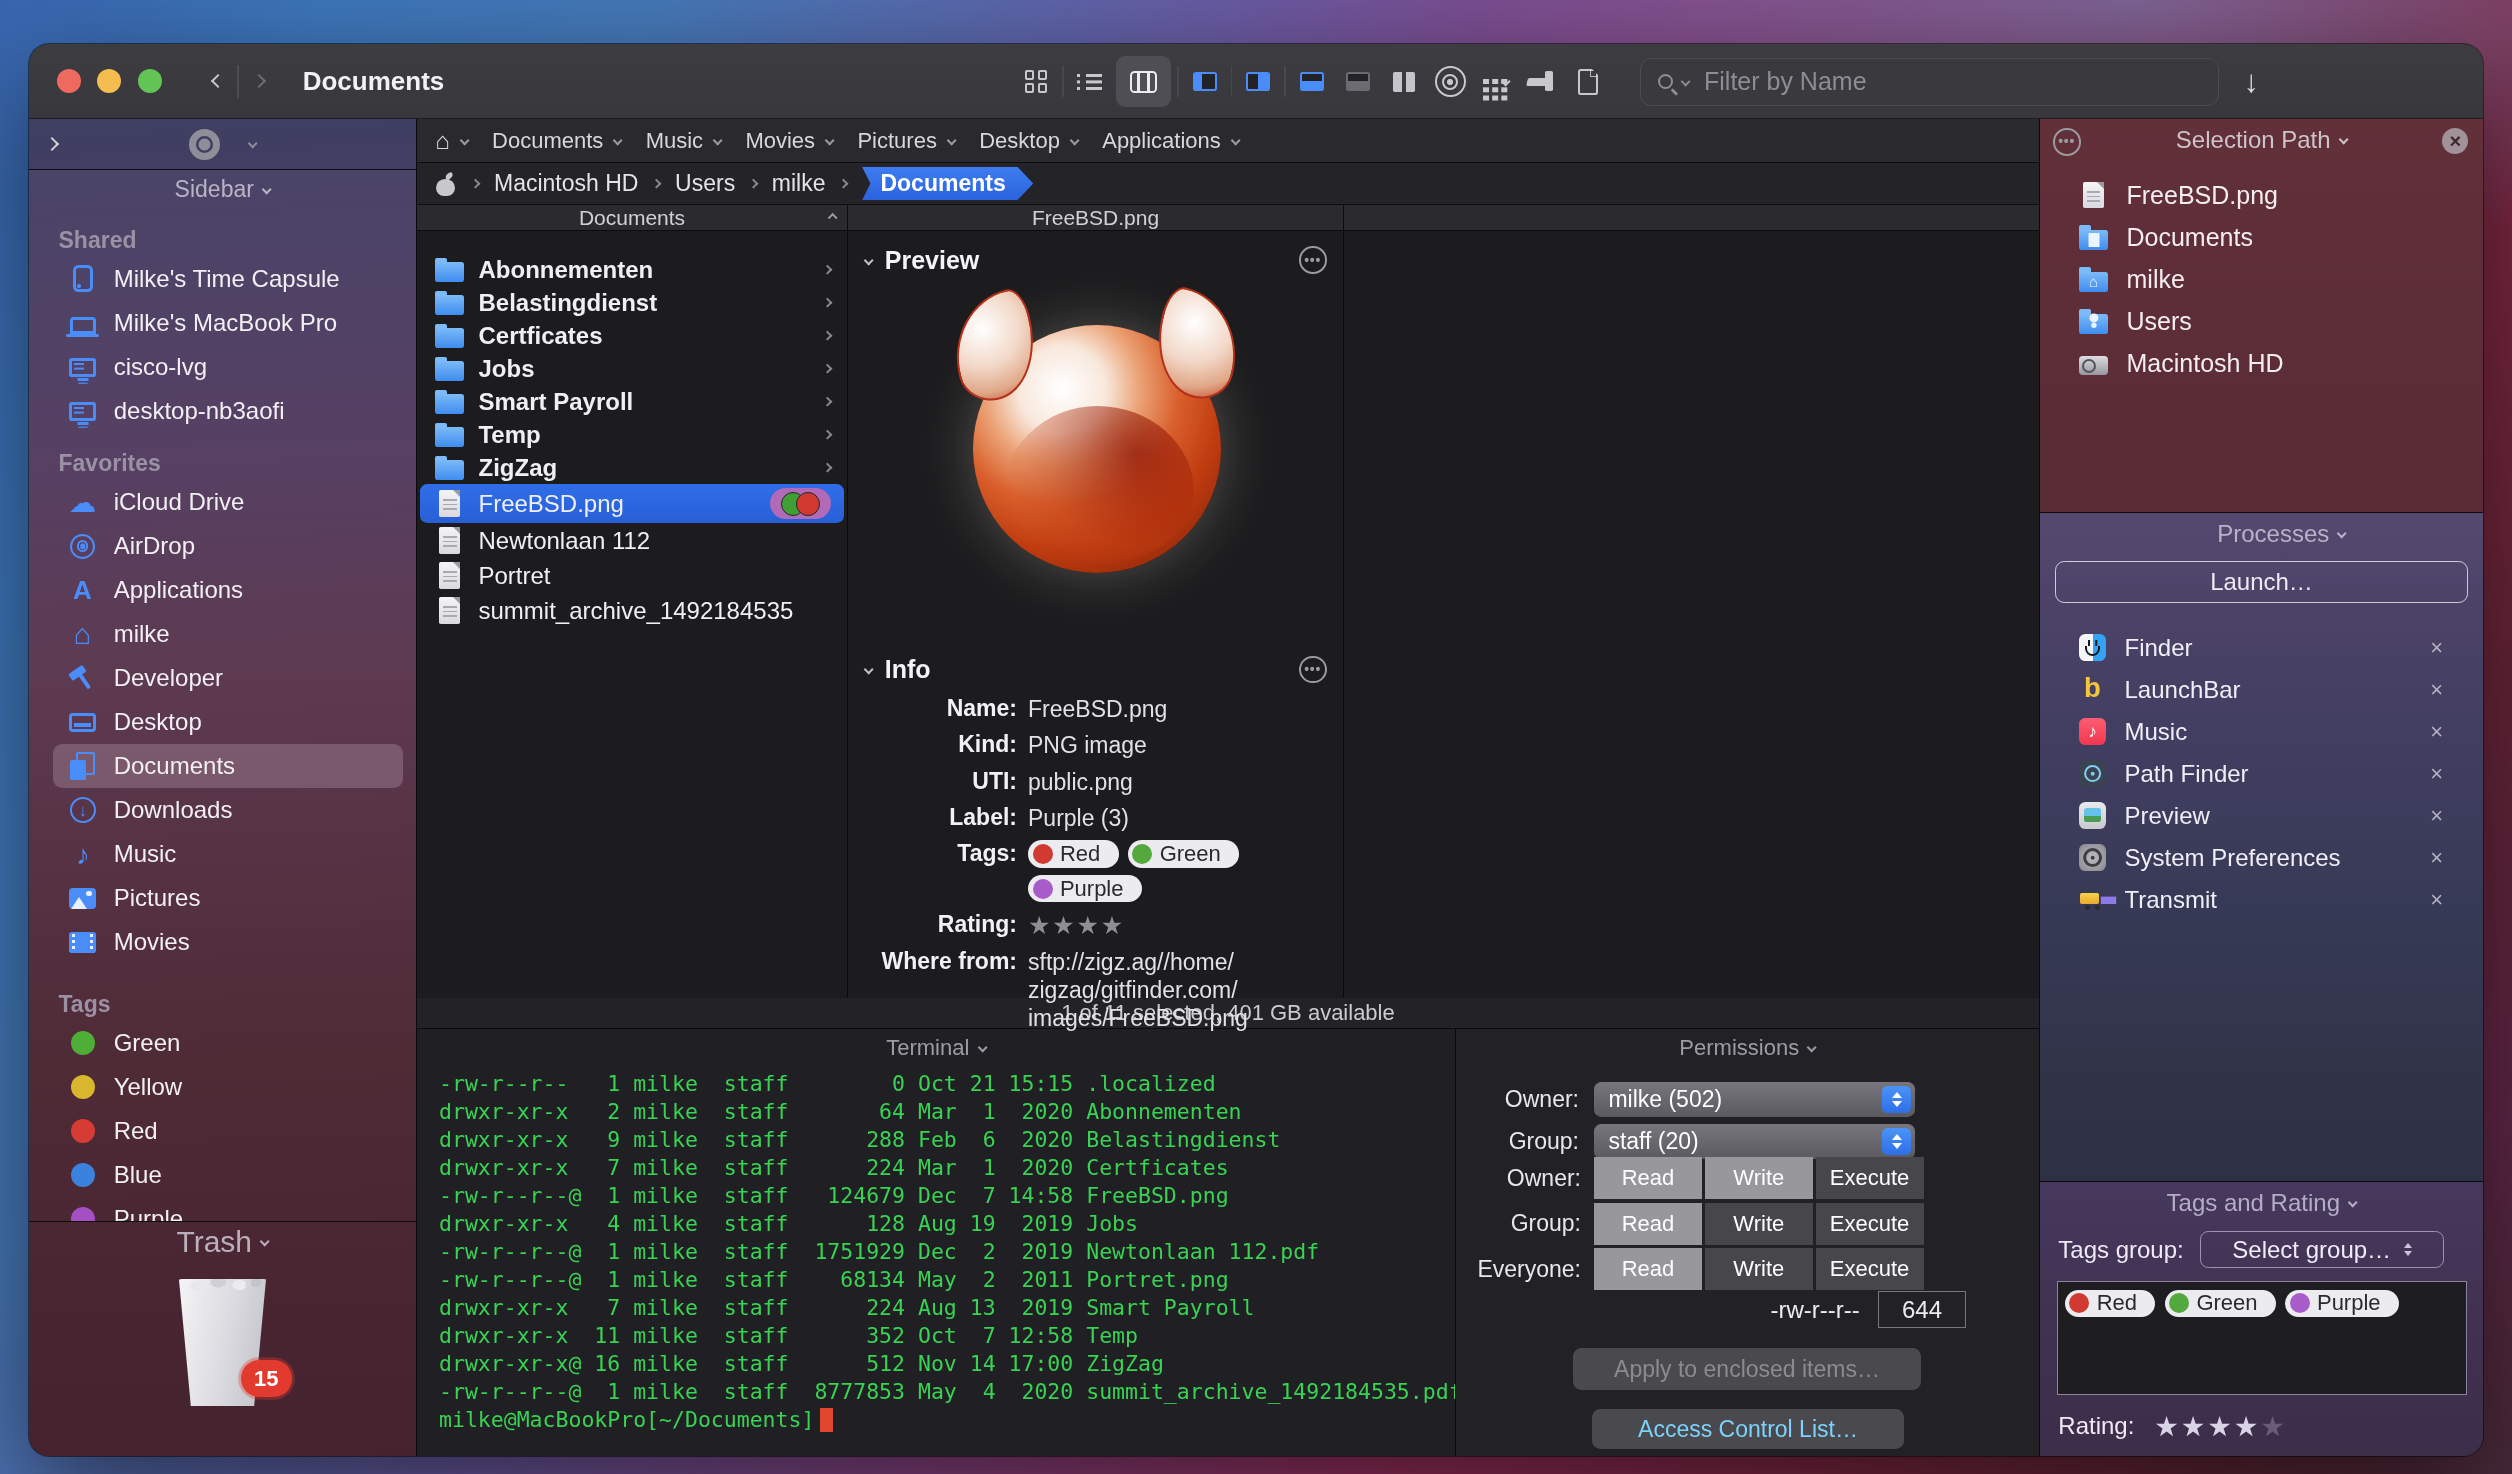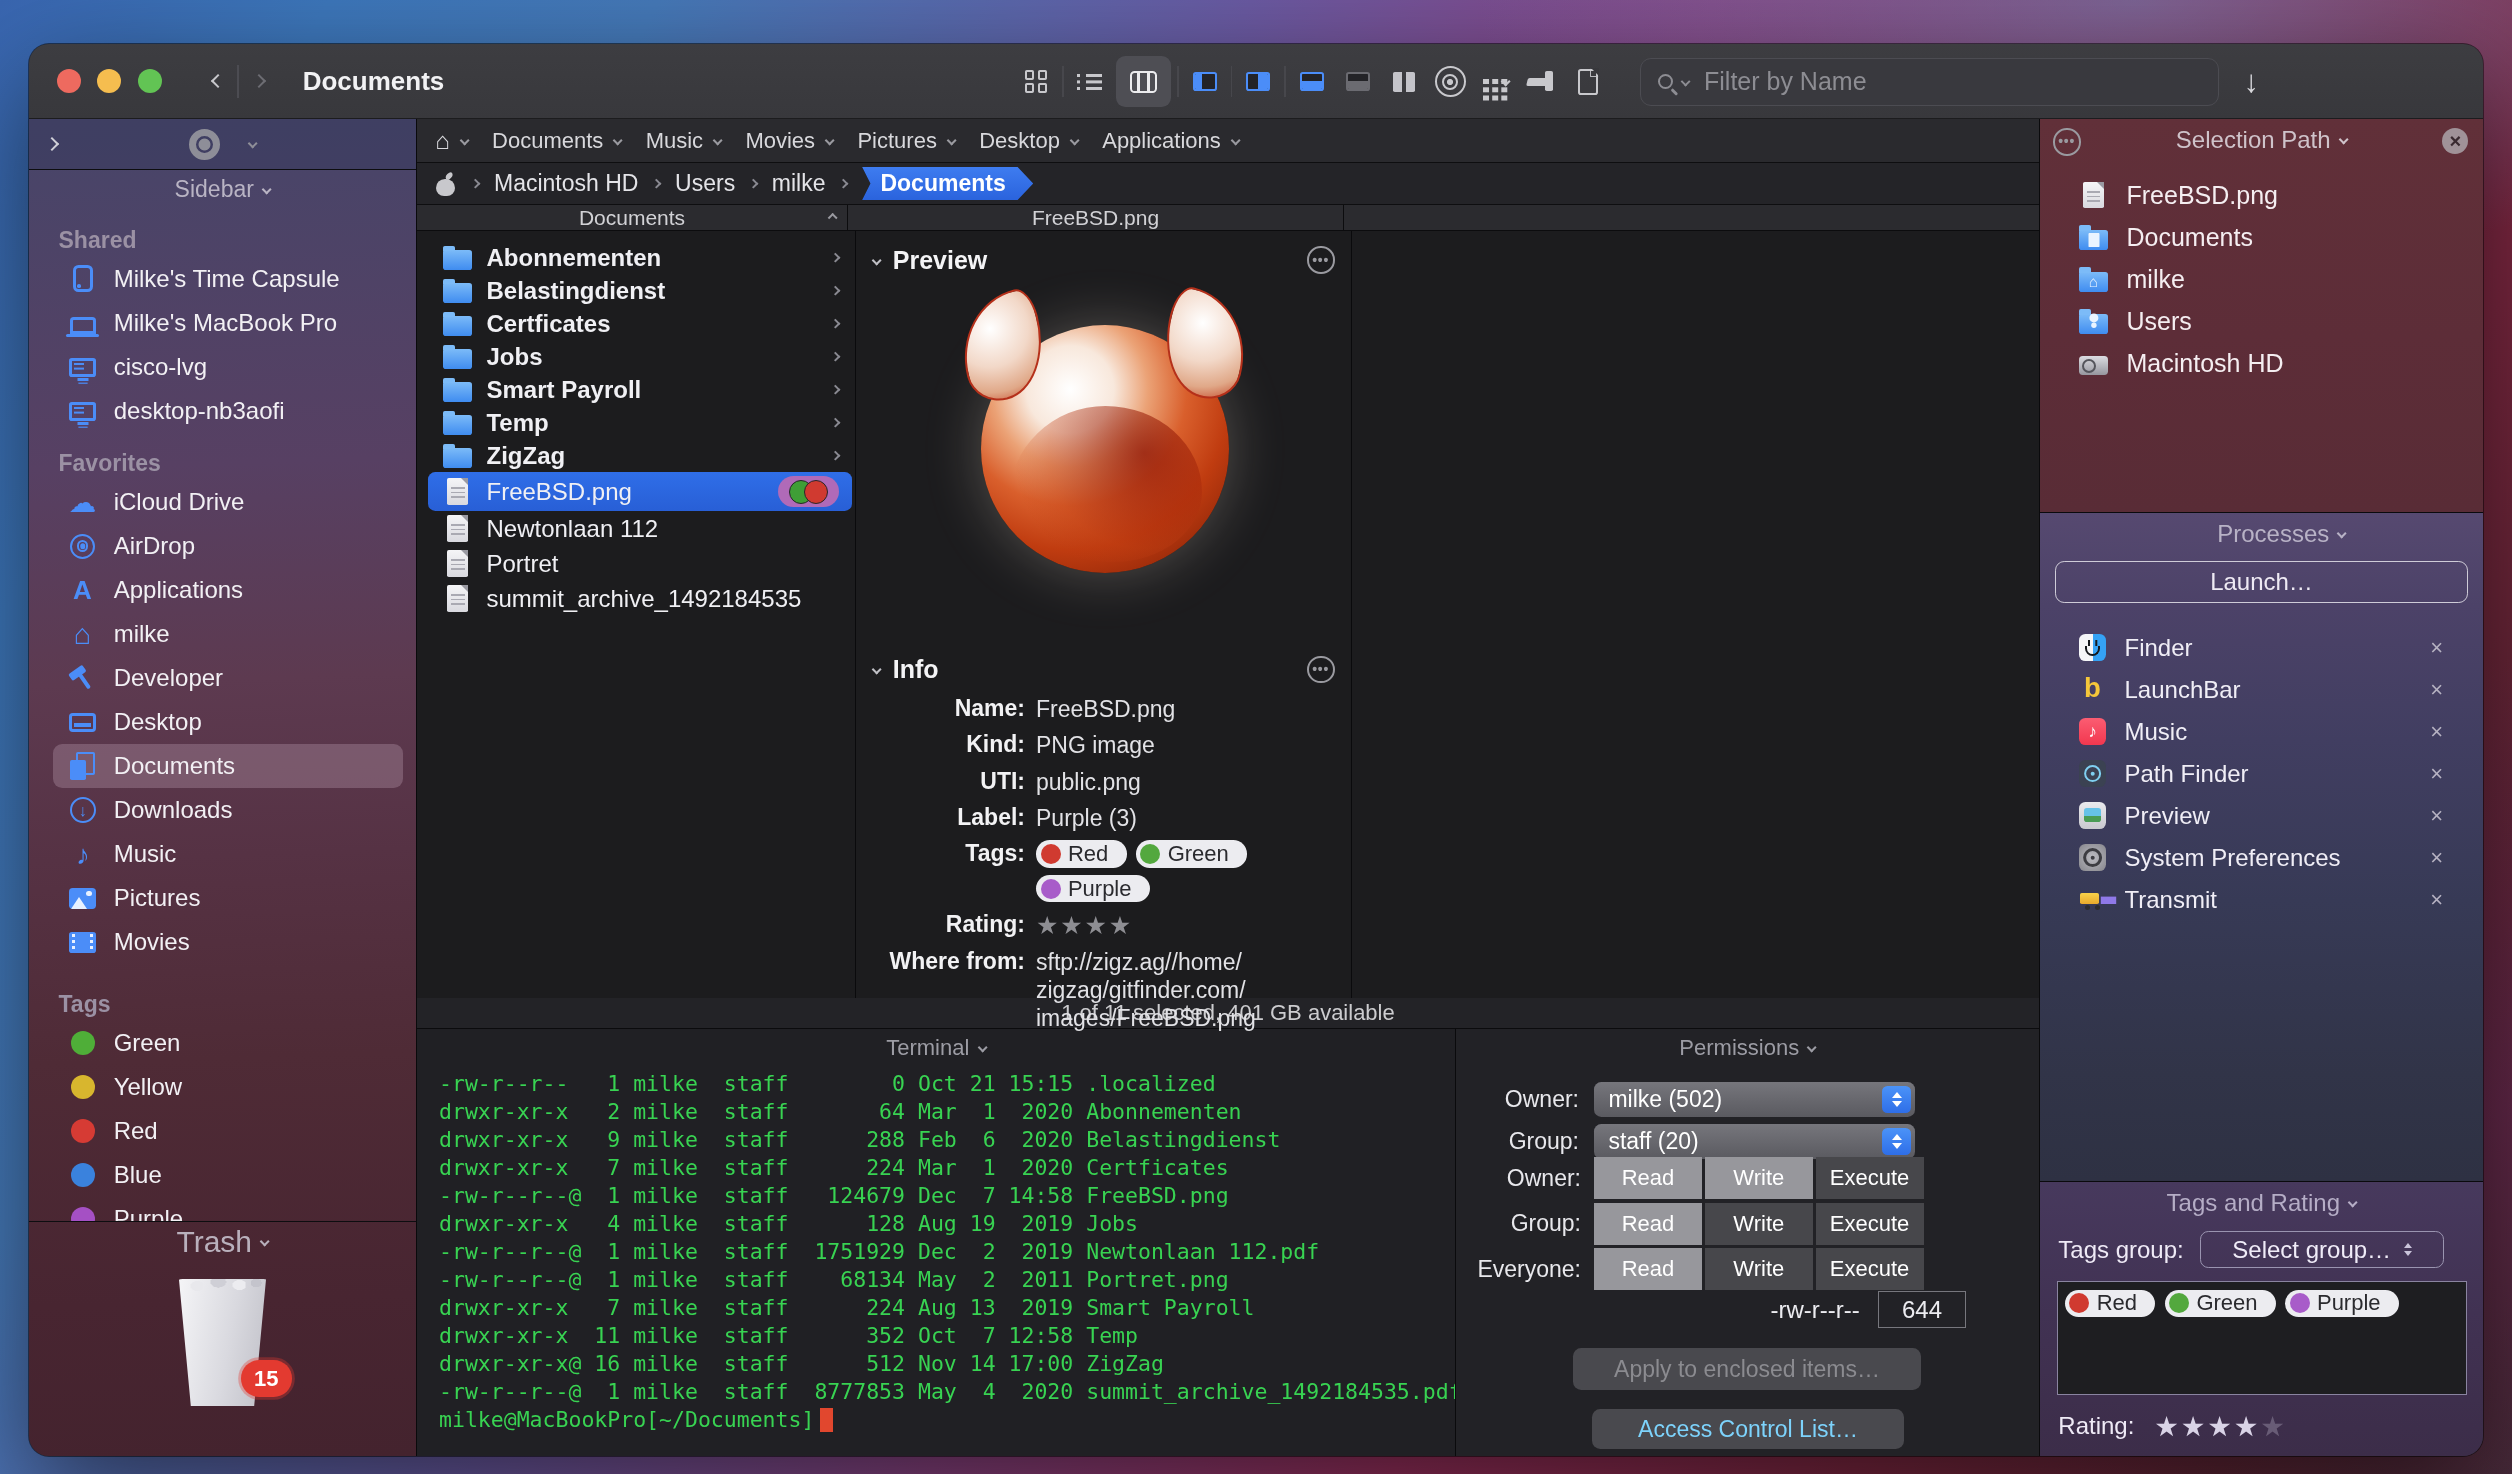--- a/index.html
+++ b/index.html
@@ -171,21 +171,21 @@
   .crumb-sep { color:#8a8a92; }
   .crumb-tag { background:linear-gradient(#3e7cf0,#2a63dd); color:#fff; font-weight:600; height:33px; display:flex; align-items:center; padding:0 27.5px 0 18.3px;
     clip-path:polygon(0 0, calc(100% - 15.6px) 0, 100% 50%, calc(100% - 15.6px) 100%, 0 100%, 8.3px 50%); }
   .colheads { height:26px; flex:none; background:#2b2b2f; border-bottom:1.8px solid #0c0c0e; display:flex; font-size:21px; color:#d2d2d6; }
   .ch-cell { display:flex; align-items:center; justify-content:center; position:relative; border-right:1.8px solid #0c0c0e; }
   .ch-1 { width:431px; } .ch-2 { width:496px; } .ch-3 { flex:1; border-right:none; }
   .ch-sort { position:absolute; right:11px; color:#9a9aa0; }
 
   
   .browser { height:767px; flex:none; display:flex; min-height:0; }
-  .col-files { width:431px; flex:none; border-right:1.8px solid #0a0a0c; padding-top:10px; overflow:hidden;margin-left:8px; }
+  .col-files { width:431px; flex:none; border-right:1.8px solid #0a0a0c; padding-top:22px; overflow:hidden; }
   .frow { height:33px; display:flex; align-items:center; gap:13px; padding:0 13px 0 14.7px; margin:0 2.8px; border-radius:7.3px; color:#f0f0f4; font-size:24px; font-weight:600; }
   .frow .slot { width:31px; display:flex; justify-content:center; flex:none; }
   .frow .lbl { flex:1; white-space:nowrap; overflow:hidden; }
   .frow .cv { color:#8a8a92; flex:none; }
   .frow.filerow { font-weight:500; height:35px; }
   .frow.selected { background:linear-gradient(#2f6ee8,#285fd6); height:39px; }
   .tagcapsule { width:61px; height:31px; background:#b06ab8; border-radius:15.6px; display:flex; align-items:center; justify-content:center; flex:none; }
   .tagcapsule .d { width:24px; height:24px; border-radius:50%; border:1.8px solid #27272b; }
   .tagcapsule .d + .d { margin-left:-9.2px; }
 

